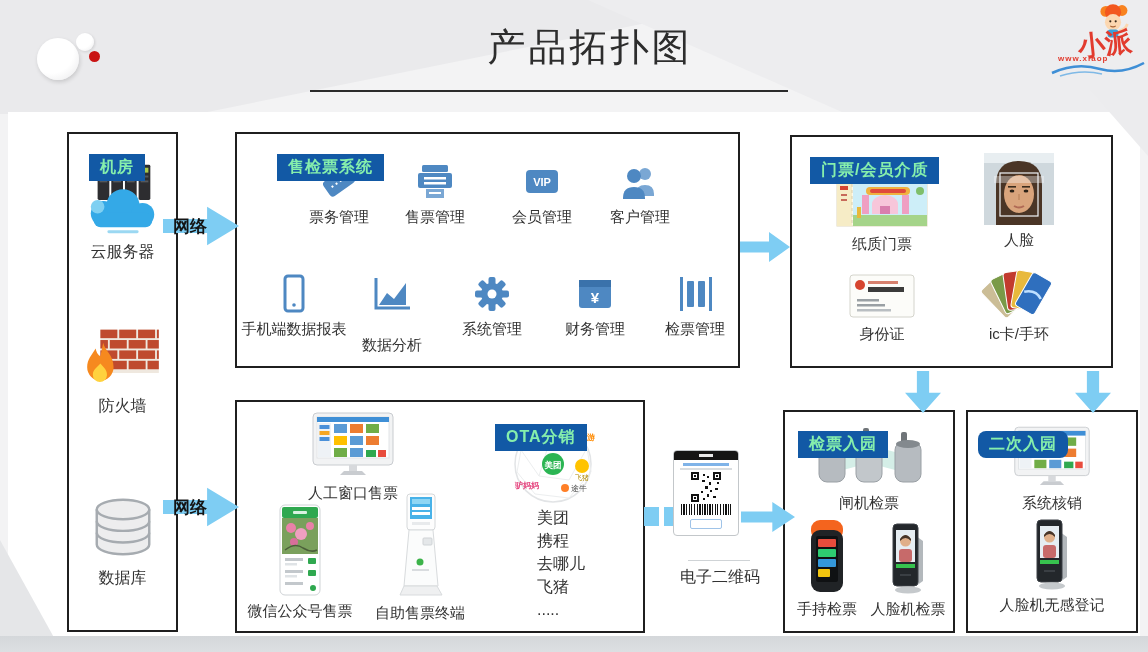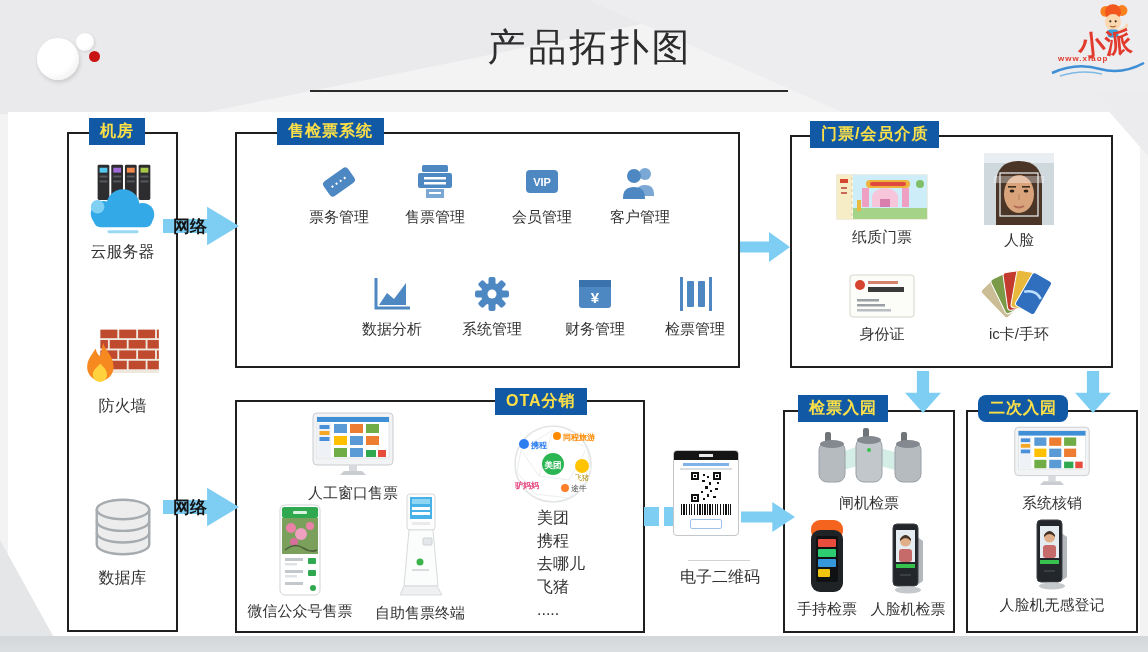--- a/index.html
+++ b/index.html
@@ -32,22 +32,22 @@
   .underline { position:absolute; left:310px; top:90px; width:478px; height:2px; background:#2b2b2b; z-index:2; }
   .logo { position:absolute; left:1050px; top:0; width:98px; height:94px; z-index:5; }
   .logo .mascot { position:absolute; left:36px; top:2px; }
   .logo .brand { position:absolute; left:28px; top:26px; font-size:27px; font-weight:bold;
                  color:#e23b2e; transform:rotate(-6deg); white-space:nowrap; }
   .logo .url { position:absolute; left:8px; top:54px; font-size:8px; font-weight:bold;
                color:#e23b2e; letter-spacing:1px; white-space:nowrap; }
   .logo .swoosh { position:absolute; left:0; top:62px; }
   
   .box { position:absolute; background:#fff; border:2px solid #1f1f1f; z-index:2; }
-  .tab { position:absolute; background:#1259a5; color:#fde047; font-weight:bold; font-size:16px;
-         padding:3px 11px; white-space:nowrap; z-index:4; letter-spacing:1px; }
+  .tab { position:absolute; background:#1259a5; color:#86efac; font-weight:bold; font-size:16px;
+         padding:3px 11px; white-space:nowrap; z-index:4; letter-spacing:1px;margin-top:36px; }
   .item { position:absolute; display:flex; flex-direction:column; align-items:center; }
   .slot { display:flex; align-items:flex-end; justify-content:center; }
   .ilabel { font-size:15px; color:#333; margin-top:6px; white-space:nowrap; }
   .room .ilabel { font-size:16px; }
   
   .arr, .netarrow .shape { background:#7ecdf3;
         clip-path:polygon(0 35%,58% 35%,58% 8%,100% 50%,58% 92%,58% 65%,0 65%); }
   .arr { position:absolute; z-index:3; }
   .netarrow { position:absolute; width:76px; height:46px; z-index:3; }
   .netarrow .shape { position:absolute; inset:0; }
@@ -241,22 +241,29 @@
     <div class="item" style="left:355px; top:28px; width:96px;">
       <svg width="44" height="40" viewBox="0 0 44 40">
         <circle cx="27" cy="12" r="6" fill="#7aa7d4"></circle>
         <path d="M18 32 q0-9 9-9 q9 0 9 9 v2 h-18 z" fill="#7aa7d4"></path>
         <circle cx="16" cy="14" r="7" fill="#4e88c2"></circle>
         <path d="M5 36 q0-11 11-11 q11 0 11 11 v1 h-22 z" fill="#4e88c2"></path>
       </svg>
       <div class="ilabel">客户管理</div>
     </div>
 
-
-    <div class="item" style="left:102px; top:140px; width:106px;">
+    <div class="item" style="left:4px; top:140px; width:106px;">
+      <svg width="44" height="40" viewBox="0 0 44 40">
+        <rect x="13" y="2" width="18" height="35" rx="3" fill="none" stroke="#4e88c2" stroke-width="3"></rect>
+        <circle cx="22" cy="31" r="1.8" fill="#4e88c2"></circle>
+      </svg>
+      <div class="ilabel">手机端数据报表</div>
+    </div>
+
+    <div class="item" style="left:102px; top:140px; width:106px;gap:16px;">
       <svg width="44" height="40" viewBox="0 0 44 40">
         <path d="M6 4 V34 H40" fill="none" stroke="#4e88c2" stroke-width="3"></path>
         <path d="M9 31 L17 19 L24 25 L36 9 V31 Z" fill="#4e88c2"></path>
       </svg>
       <div class="ilabel">数据分析</div>
     </div>
 
     <div class="item" style="left:202px; top:140px; width:106px;">
       <svg width="44" height="40" viewBox="0 0 44 40">
         <g fill="#4e88c2" transform="translate(22,20)">
@@ -297,21 +304,21 @@
       </svg>
       <div class="ilabel">检票管理</div>
     </div>
   </div>
 
   <div class="arr" style="left:740px; top:229px; width:50px; height:36px;"></div>
 
   <div class="box" style="left:790px; top:135px; width:319px; height:229px;">
     <div class="tab" style="left:18px; top:-16px;">门票/会员介质</div>
 
-    <div class="item" style="left:15px; top:9px; width:150px;">
+    <div class="item" style="left:15px; top:16px; width:150px;">
       <div class="slot" style="height:76px;">
         <svg width="92" height="50" viewBox="0 0 92 50">
           <rect x="1" y="3" width="90" height="44" fill="#fef8e8" stroke="#e0d8c0"></rect>
           <rect x="1" y="3" width="15" height="44" fill="#f6ecc6"></rect>
           <rect x="4" y="7" width="8" height="4" fill="#d6452f"></rect>
           <rect x="5" y="15" width="6" height="2" fill="#c76a5a"></rect>
           <rect x="5" y="20" width="6" height="2" fill="#c76a5a"></rect>
           <line x1="16" y1="5" x2="16" y2="45" stroke="#d8cfae" stroke-dasharray="3 3"></line>
           <rect x="17" y="3" width="74" height="44" fill="#cdeef8"></rect>
           <rect x="17" y="36" width="74" height="11" fill="#a5d489"></rect>

